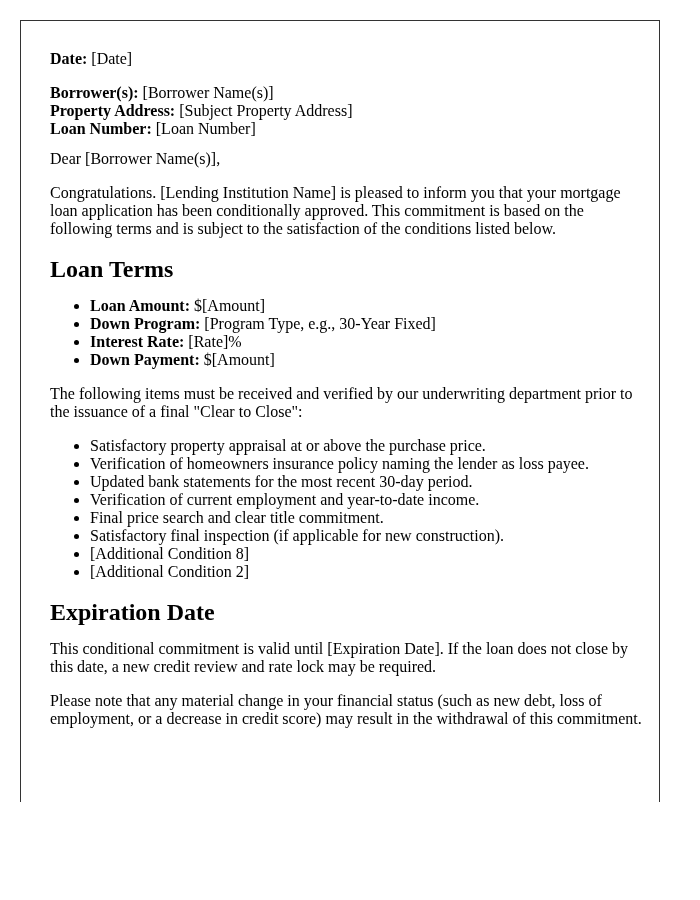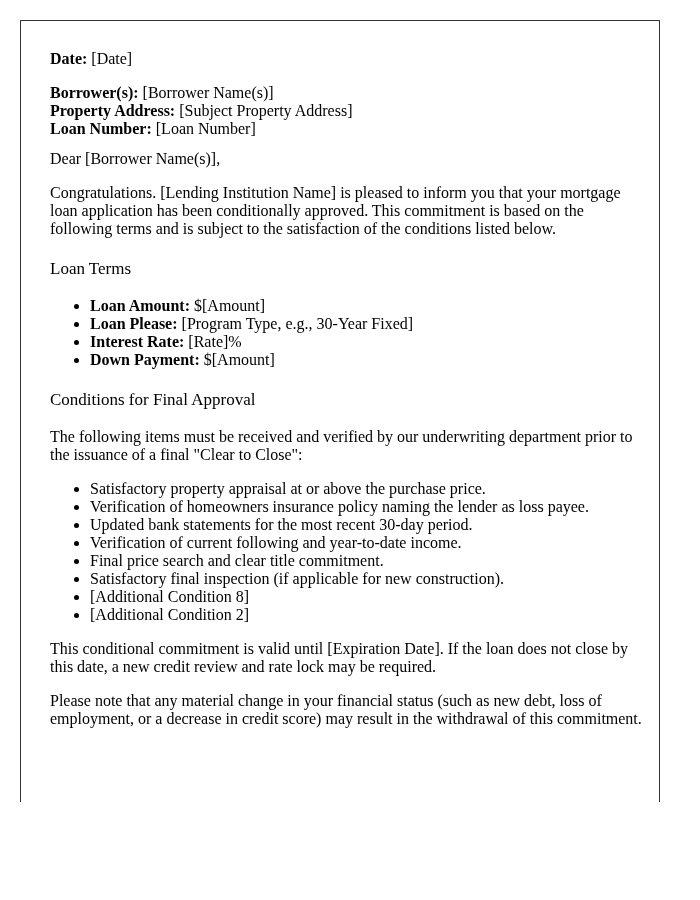--- a/index.html
+++ b/index.html
@@ -45,23 +45,23 @@
     .meta-date {
       margin-bottom: 16px !important;
     }
     .meta-block {
       margin-bottom: 12px;
     }
     b, .label {
       font-weight: bold;
     }
     h3 {
-      font-size: 17px;
+      font-size: 24px;
       line-height: 22px;
-      font-weight: normal;
+      font-weight: bold;
       margin: 20px 0 17px 0;
     }
     ul {
       margin: 0 0 16px 0;
       padding-left: 40px;
       list-style: disc;
     }
     li {
       line-height: 18px;
       padding-left: 0;
@@ -81,35 +81,35 @@
       <p><b>Loan Number:</b><span> [Loan Number]</span></p>
     </div>
 
     <p>Dear [Borrower Name(s)],</p>
 
     <p>Congratulations. [Lending Institution Name] is pleased to inform you that your mortgage loan application has been conditionally approved. This commitment is based on the following terms and is subject to the satisfaction of the conditions listed below.</p>
 
     <h3>Loan Terms</h3>
     <ul>
       <li><b>Loan Amount:</b><span> $[Amount]</span></li>
-      <li><b>Loan Please:</b><span> [Program Type, e.g., 30-Year Fixed]</span></li>
+      <li><b>Down Program:</b><span> [Program Type, e.g., 30-Year Fixed]</span></li>
       <li><b>Interest Rate:</b><span> [Rate]%</span></li>
       <li><b>Down Payment:</b><span> $[Amount]</span></li>
     </ul>
 
-    <h3>Conditions for Final Approval</h3>
     <p>The following items must be received and verified by our underwriting department prior to the issuance of a final "Clear to Close":</p>
     <ul>
       <li>Satisfactory property appraisal at or above the purchase price.</li>
       <li>Verification of homeowners insurance policy naming the lender as loss payee.</li>
       <li>Updated bank statements for the most recent 30-day period.</li>
-      <li>Verification of current following and year-to-date income.</li>
+      <li>Verification of current employment and year-to-date income.</li>
       <li>Final price search and clear title commitment.</li>
       <li>Satisfactory final inspection (if applicable for new construction).</li>
       <li>[Additional Condition 8]</li>
       <li>[Additional Condition 2]</li>
     </ul>
 
+    <h3>Expiration Date</h3>
     <p>This conditional commitment is valid until [Expiration Date]. If the loan does not close by this date, a new credit review and rate lock may be required.</p>
     <p>Please note that any material change in your financial status (such as new debt, loss of employment, or a decrease in credit score) may result in the withdrawal of this commitment.</p>
 
   </div>
 </div>
 
 </body></html>

